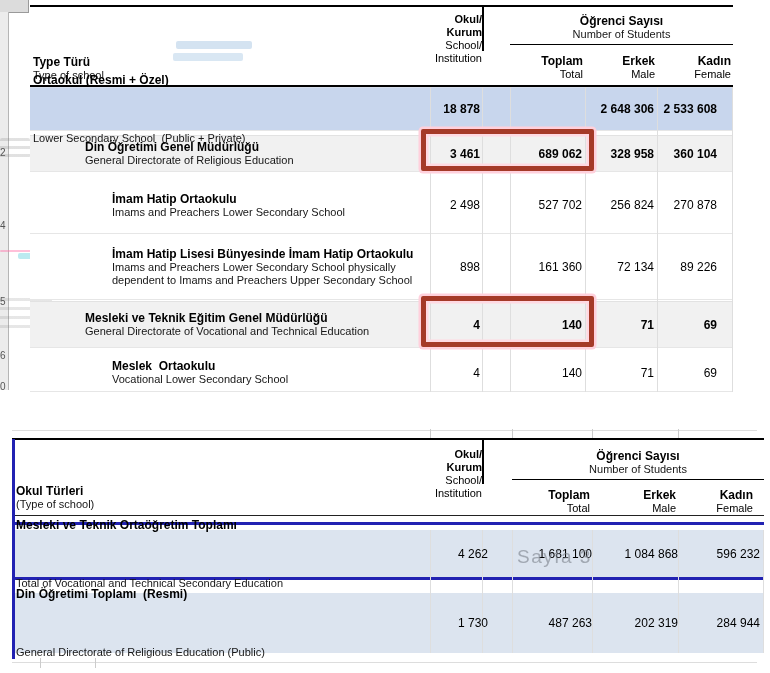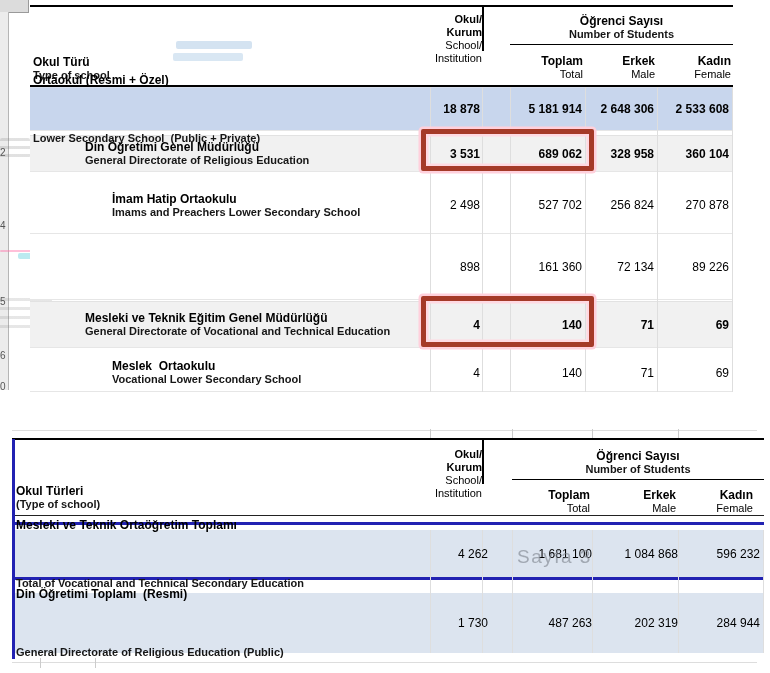--- a/index.html
+++ b/index.html
@@ -1,21 +1,21 @@
 <!DOCTYPE html>
 <html><head>
 <meta charset="utf-8">
 <style>
   html,body{margin:0;padding:0;background:#fff;}
   #canvas{position:relative;width:770px;height:673px;background:#fff;overflow:hidden;
           font-family:"Liberation Sans","DejaVu Sans",sans-serif;color:#000;}
 
   
   .tt{font-weight:bold;font-size:12px;line-height:14px;white-space:pre-wrap;}
-  .te{font-weight:bold;font-size:11px;line-height:13px;color:#161616;white-space:pre-wrap;}
+  .te{font-weight:normal;font-size:11px;line-height:13px;color:#161616;white-space:pre-wrap;}
   .hsmall{font-size:11px;line-height:13px;}
   .hb{font-weight:bold;}
 
   
   .corner{position:absolute;left:0;top:0;width:28px;height:12px;background:#dcdcdc;
           border-right:1px solid #9a9a9a;border-bottom:1px solid #9a9a9a;}
   .rowstrip{position:absolute;left:0;top:12px;width:8px;height:378px;background:#ececec;
             border-right:1px solid #b5b5b5;}
   .rownum{position:absolute;left:0;width:6px;overflow:hidden;font-size:10px;color:#555;z-index:1;}
 
@@ -47,21 +47,21 @@
   .lv0 .name{left:3px;right:260px;gap:45px;}
   .lv1 .name{left:55px;right:280px;justify-content:center;}
   .lv2 .name{left:82px;right:270px;}
 
   .val{position:absolute;top:0;bottom:0;display:flex;align-items:center;justify-content:flex-end;
        font-size:12px;z-index:2;}
   .boldvals .val{font-weight:bold;}
   .t1 .val-inst{right:253px;width:90px;}
   .t1 .val-total{right:151px;width:95px;}
   .t1 .val-male{right:79px;width:68px;}
-  .t1 .val-female{right:4px;width:72px;}
+  .t1 .val-female{right:16px;width:72px;}
 
   
   .redbox{position:absolute;border:5px solid #a53a28;border-radius:2px;
           box-shadow:0 0 0 2.5px #ffd0dc, inset 0 0 0 2.5px #ffd9e2;
           pointer-events:none;z-index:10;}
   #redbox-1{left:421px;top:129px;width:163px;height:32px;}
   #redbox-2{left:421px;top:296px;width:163px;height:41px;}
 
   
   .t2{position:absolute;left:12px;top:438px;width:752px;}
@@ -129,21 +129,21 @@
   <div class="artifact a-pink1"></div>
   <div class="artifact a-cyan1"></div>
   <div class="artifact a-pink2"></div>
   <div class="artifact a-cyan2"></div>
   <div class="artifact a-cyan3"></div>
   <div class="artifact a-pink3"></div>
 
   <div class="t1">
     <div class="t1-hdr">
       <div class="namehdr">
-        <div class="tt">Okul Türü</div>
+        <div class="tt">Type Türü</div>
         <div class="te">Type of school</div>
       </div>
       <div class="kurumhdr hsmall">
         <div class="hb">Okul/</div>
         <div class="hb">Kurum</div>
         <div>School/</div>
         <div>Institution</div>
       </div>
       <div class="kurum-vline"></div>
       <div class="studentshdr">
@@ -169,45 +169,49 @@
       <div class="vline vl3"></div>
       <div class="vline vl4"></div>
       <div class="vline vl5"></div>
       <div class="vline vl6"></div>
     <div class="row lv0 shade-blue boldvals" style="height: 44px;">
     <div class="name">
       <div class="tt">Ortaokul (Resmi + Özel)</div>
       <div class="te">Lower Secondary School  (Public + Private)</div>
     </div>
     <div class="val val-inst">18 878</div>
-    <div class="val val-total">5 181 914</div>
     <div class="val val-male">2 648 306</div>
     <div class="val val-female">2 533 608</div>
   </div>
         <div class="row lv1 shade-gray boldvals" style="height: 37px; margin-top: 4px;">
     <div class="name">
       <div class="tt">Din Öğretimi Genel Müdürlüğü</div>
       <div class="te">General Directorate of Religious Education</div>
     </div>
-    <div class="val val-inst">3 531</div>
+    <div class="val val-inst">3 461</div>
     <div class="val val-total">689 062</div>
     <div class="val val-male">328 958</div>
     <div class="val val-female">360 104</div>
   </div>
         <div class="row lv2 shade-white" style="height: 57px; margin-top: 5px;">
     <div class="name">
       <div class="tt">İmam Hatip Ortaokulu</div>
       <div class="te">Imams and Preachers Lower Secondary School</div>
     </div>
     <div class="val val-inst">2 498</div>
     <div class="val val-total">527 702</div>
     <div class="val val-male">256 824</div>
     <div class="val val-female">270 878</div>
   </div>
         <div class="row lv2 shade-white" style="height: 66px;">
+    <div class="name">
+      <div class="tt">İmam Hatip Lisesi Bünyesinde İmam Hatip Ortaokulu</div>
+      <div class="te">Imams and Preachers Lower Secondary School physically
+dependent to Imams and Preachers Upper Secondary School</div>
+    </div>
     <div class="val val-inst">898</div>
     <div class="val val-total">161 360</div>
     <div class="val val-male">72 134</div>
     <div class="val val-female">89 226</div>
   </div>
         <div class="row lv1 shade-gray boldvals" style="height: 47px; margin-top: 1px;">
     <div class="name">
       <div class="tt">Mesleki ve Teknik Eğitim Genel Müdürlüğü</div>
       <div class="te">General Directorate of Vocational and Technical Education</div>
     </div>

